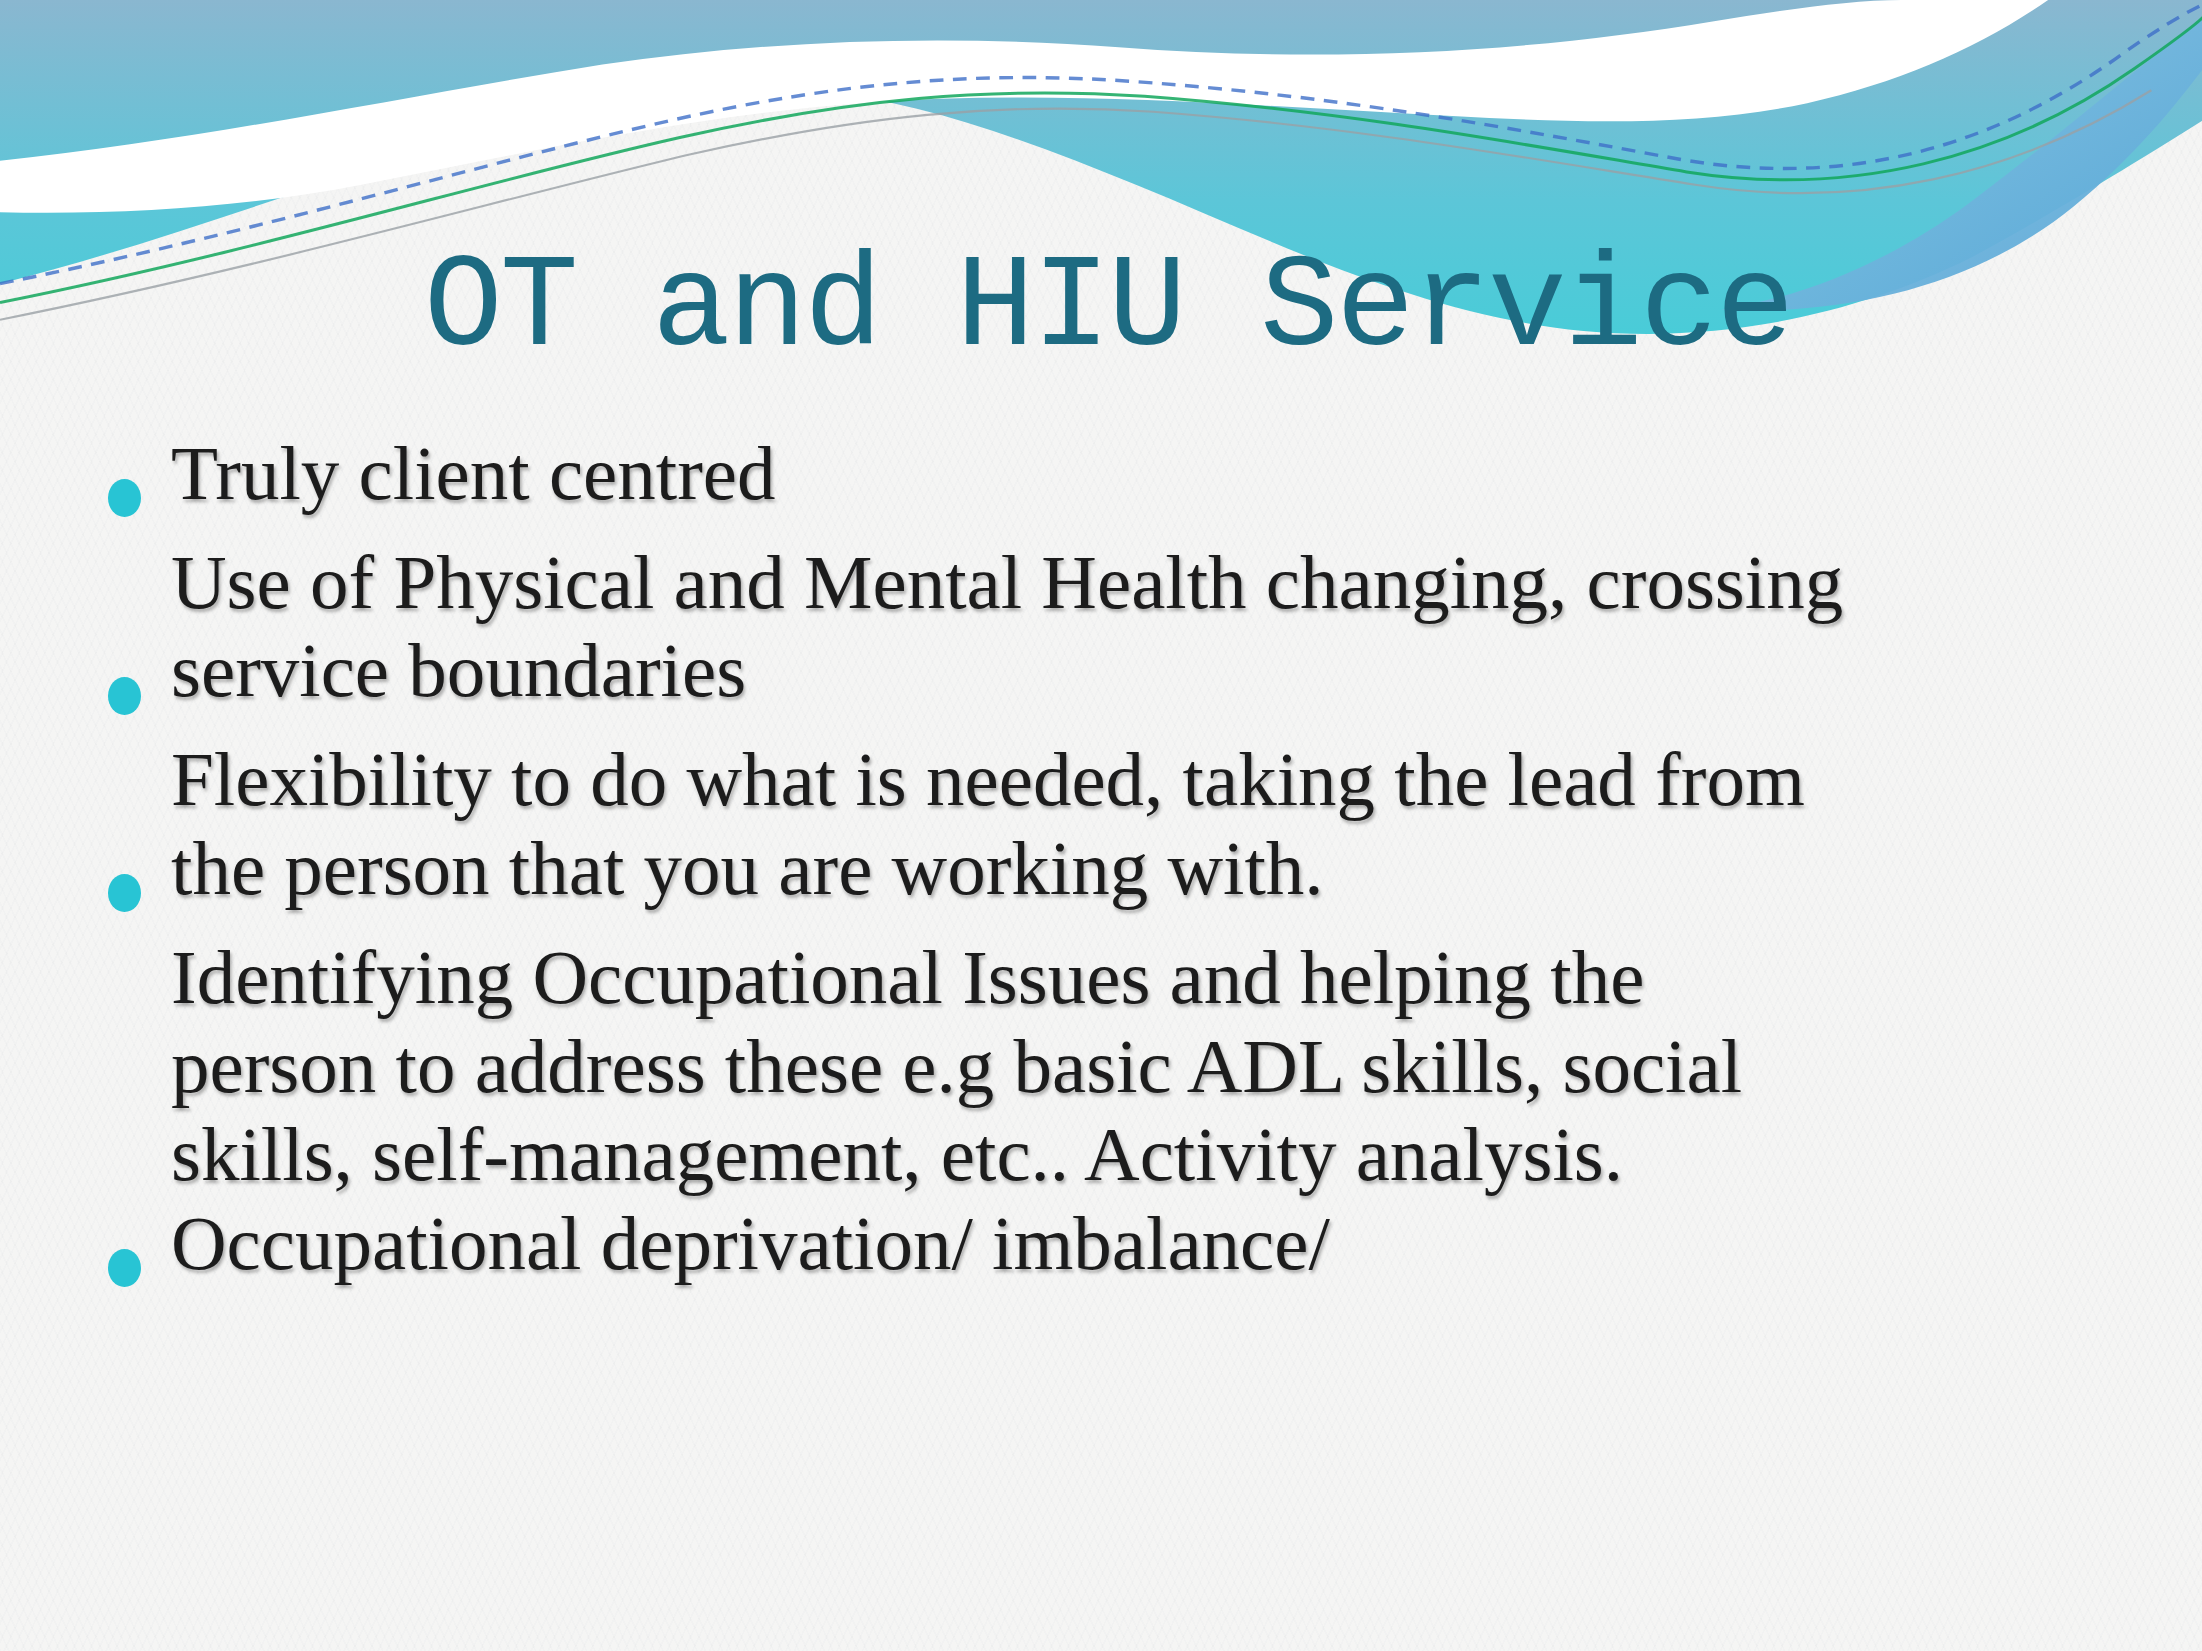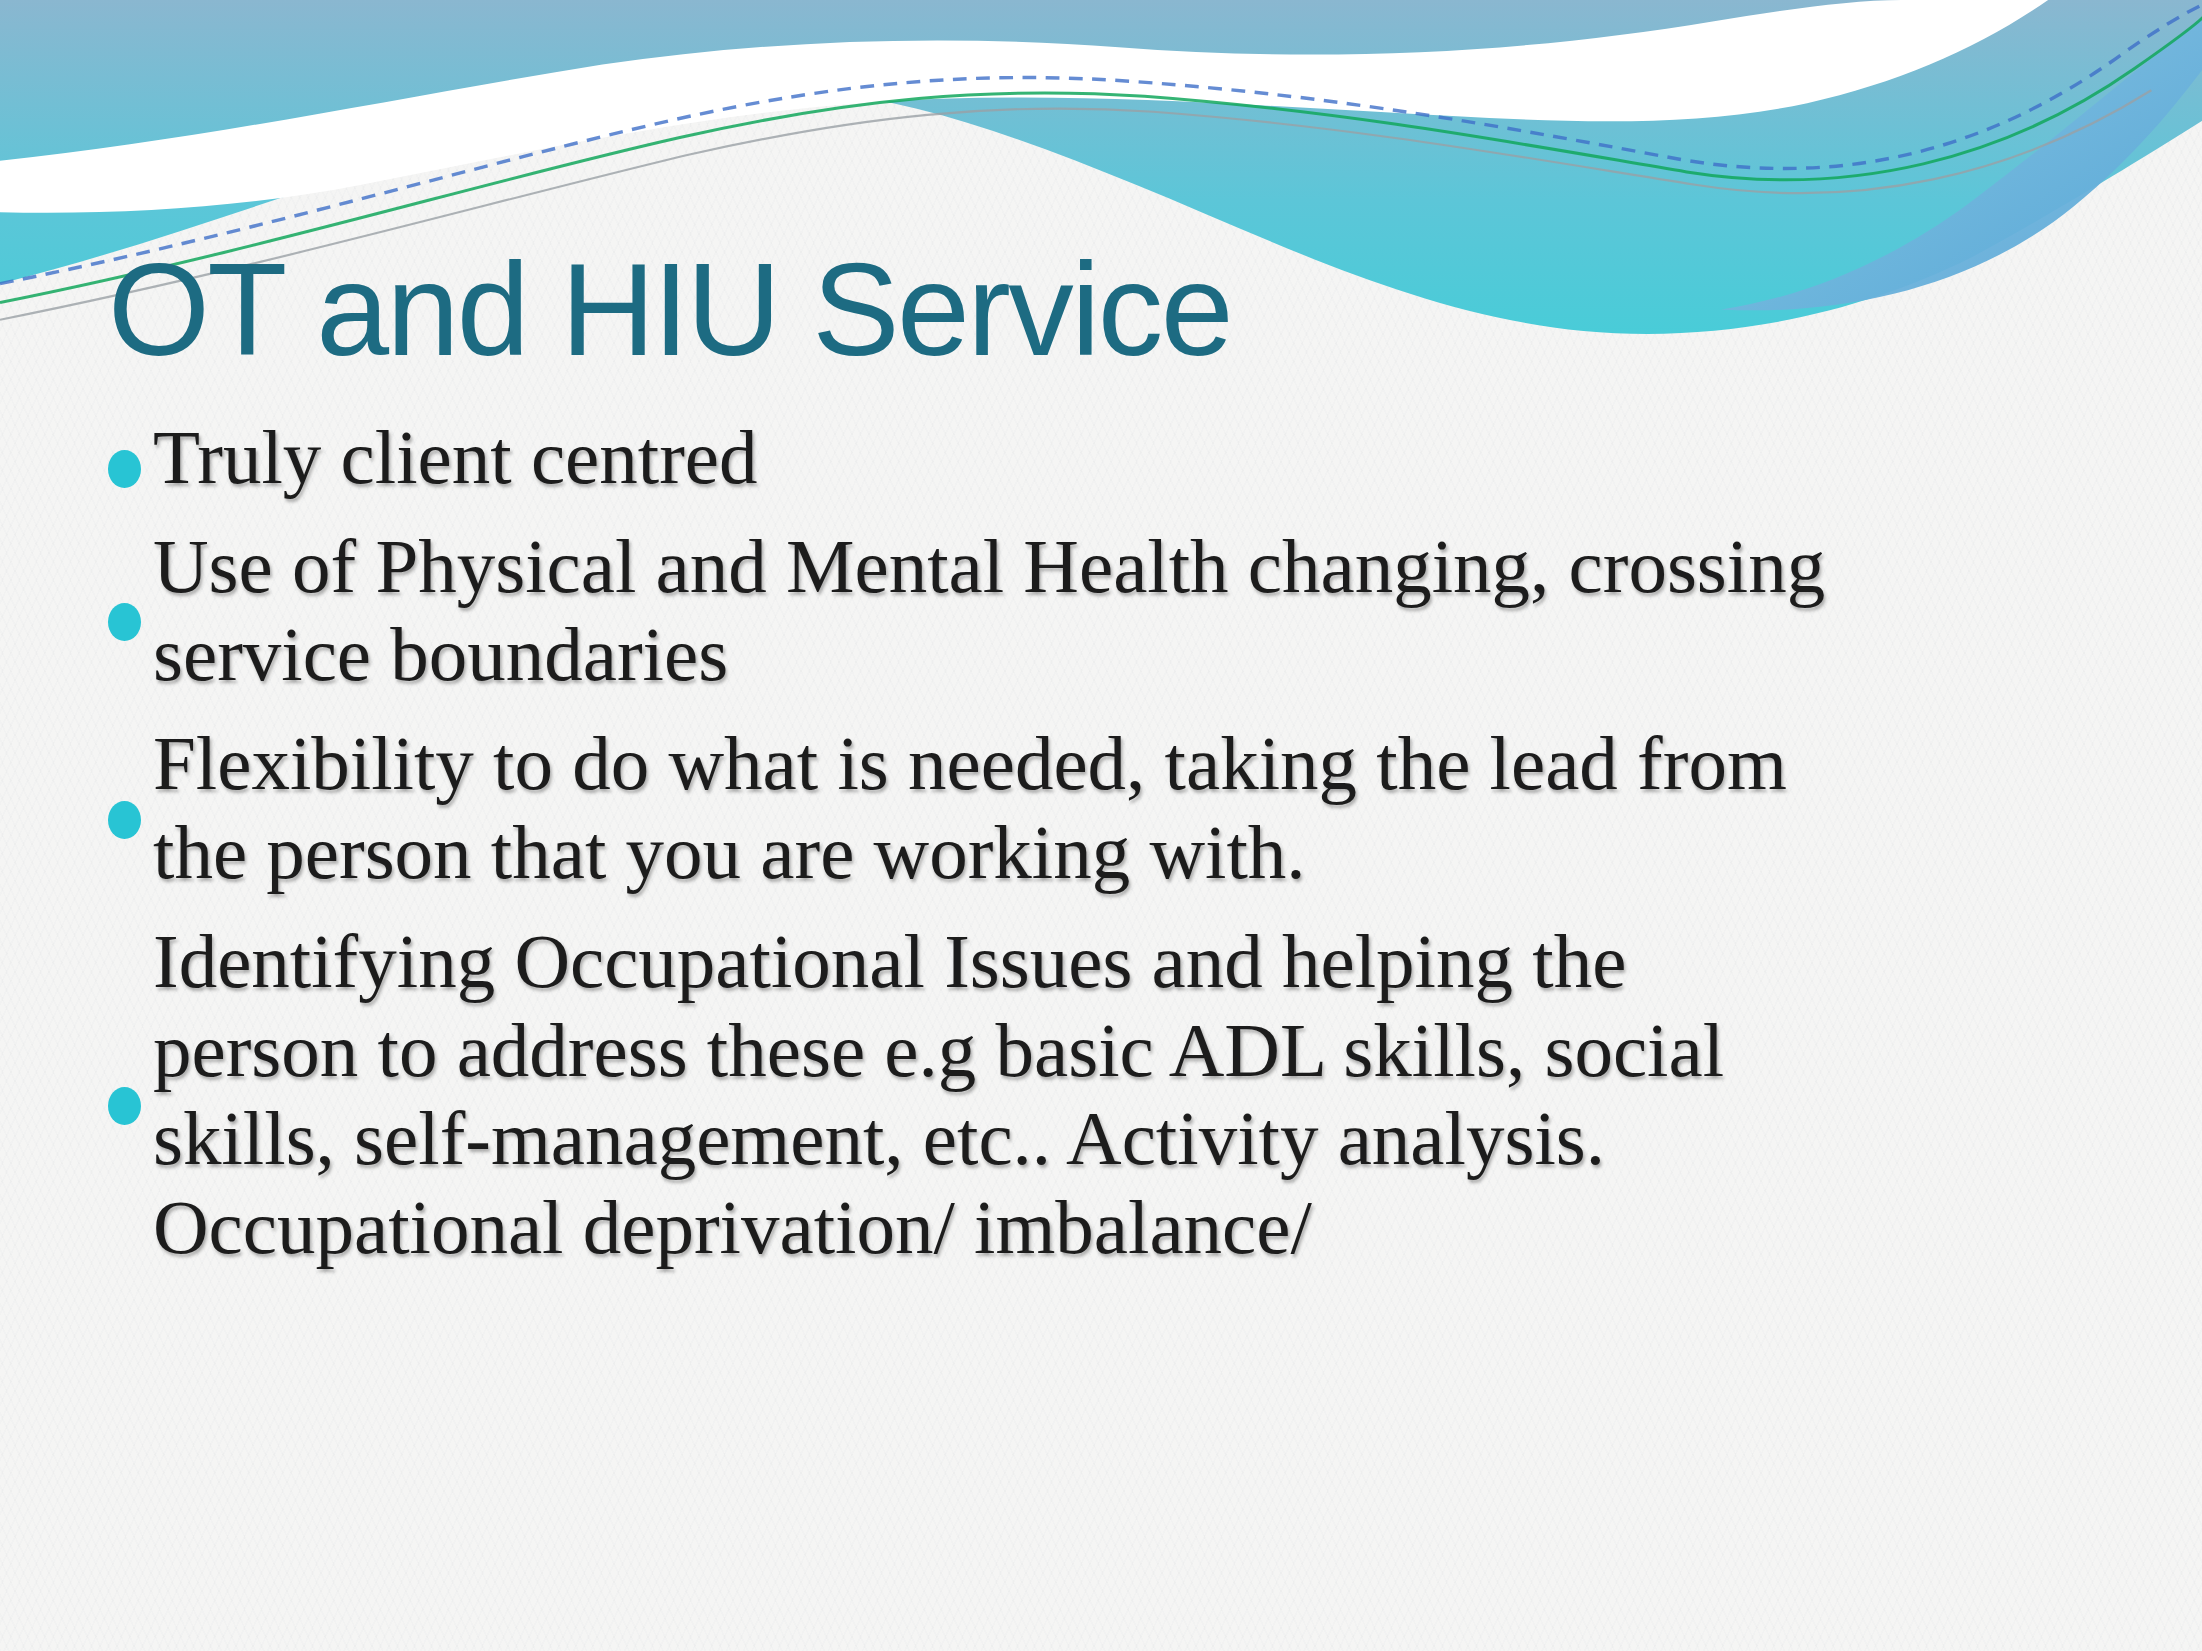--- a/index.html
+++ b/index.html
@@ -27,27 +27,28 @@
       repeating-linear-gradient(115deg, rgba(150,160,168,.07) 0 1.7px, transparent 1.7px 7.7px),
       repeating-linear-gradient(65deg, rgba(150,160,168,.07) 0 1.7px, transparent 1.7px 7.7px);
     opacity:.55;
   }
   .header-wave{
     position:absolute;top:0;left:0;width:2203px;height:361px;z-index:2;
     display:block;
   }
   .slide-content{position:absolute;z-index:3;left:108px;right:95px;top:241px;}
   .slide-title{
-    margin:0 0 34px 0;
+    margin:0 0 50px 0;
     font-size:131px;font-weight:400;letter-spacing:-2.6px;line-height:1.05;
     color:var(--title);
-    font-family:Liberation Sans, sans-serif;
+    font-family:Liberation Mono, monospace;
+    text-align:center;
   }
   .bullet-list{list-style:none;margin:0;padding:0;}
-  .bullet-item{display:flex;align-items:center;gap:12px;margin-bottom:20.6px;}
+  .bullet-item{display:flex;align-items:flex-end;gap:30px;margin-bottom:20.6px;}
   .bullet-dot{
     flex:none;width:33px;height:38px;border-radius:50%;
     background:var(--bullet-marker);margin-top:24px;
   }
   .bullet-text{
     font-family:"Liberation Serif",serif;
     font-size:77px;line-height:1.15;color:var(--body-text);
     text-shadow:1.7px 2.6px 3.4px rgba(0,0,0,.30);
     white-space:pre-line;
   }

